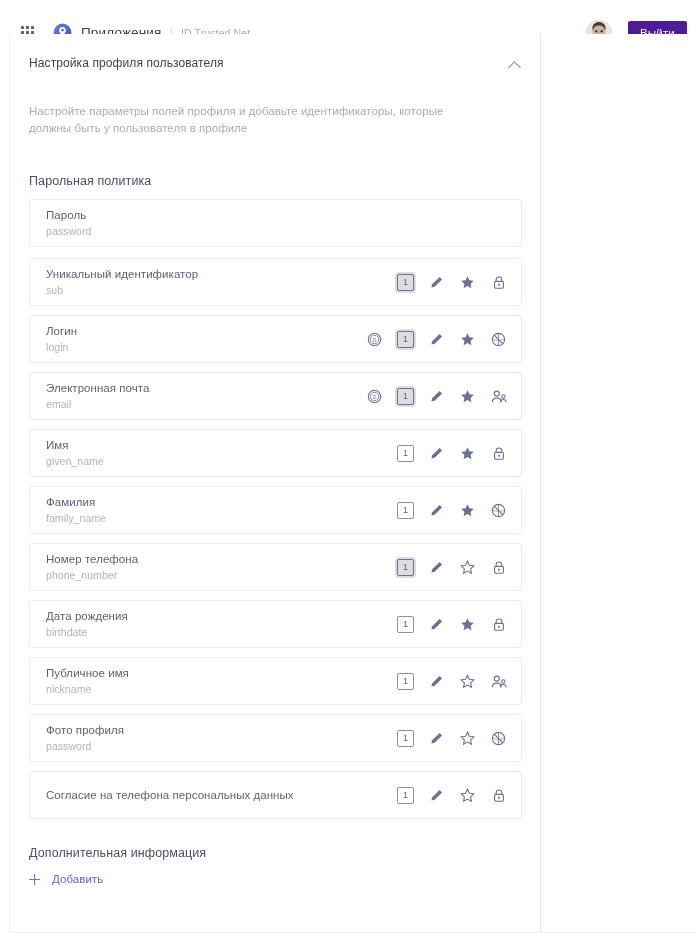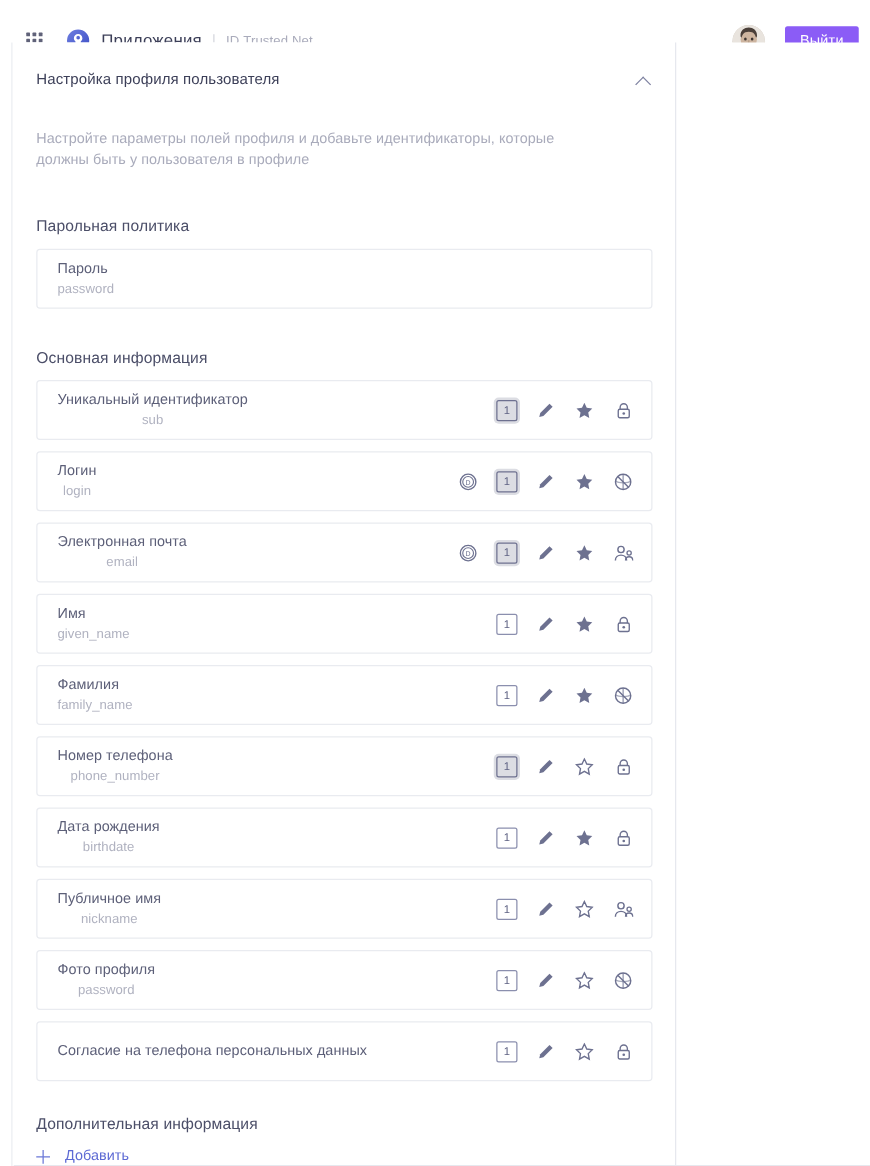--- a/index.html
+++ b/index.html
@@ -96,21 +96,21 @@
     cursor: pointer;
     flex: 0 0 auto;
   }
   .avatar svg { display: block; width: 26px; height: 26px; }
 
   .logout-btn {
     margin-left: 16px;
     height: 24px;
     min-width: 56px;
     padding: 0 12px;
-    background: #8b5cf6;
+    background: #4c1d95;
     color: #ffffff;
     font-size: 11.5px;
     font-family: "Liberation Sans", sans-serif;
     border: none;
     border-radius: 2px;
     cursor: pointer;
     letter-spacing: 0.2px;
   }
 
   
@@ -218,21 +218,20 @@
     color: #5c5f78;
     letter-spacing: 0.05px;
     line-height: 14px;
   }
   .field-key {
     margin-top: 3px;
     font-size: 10.5px;
     color: #b0b2c0;
     letter-spacing: 0.05px;
     line-height: 13px;
-    text-align: center;
   }
 
   .field-icons {
     margin-left: auto;
     display: flex;
     align-items: center;
     gap: 14px;
   }
 
   .ic {
@@ -374,21 +373,20 @@
       <div class="field-group">
           <div class="field-row">
             <div class="field-texts">
               <div class="field-label">Пароль</div>
               <div class="field-key">password</div>
             </div>
           </div>
         </div>
 
       
-      <div class="section-title basic">Основная информация</div>
       <div class="field-group">
           <div class="field-row">
             <div class="field-texts">
               <div class="field-label">Уникальный идентификатор</div>
               <div class="field-key">sub</div>
             </div>
             <div class="field-icons">
               <div class="ic-num active">1</div>
               <span class="ic">
                 <svg width="15" height="15" viewBox="0 0 15 15">

